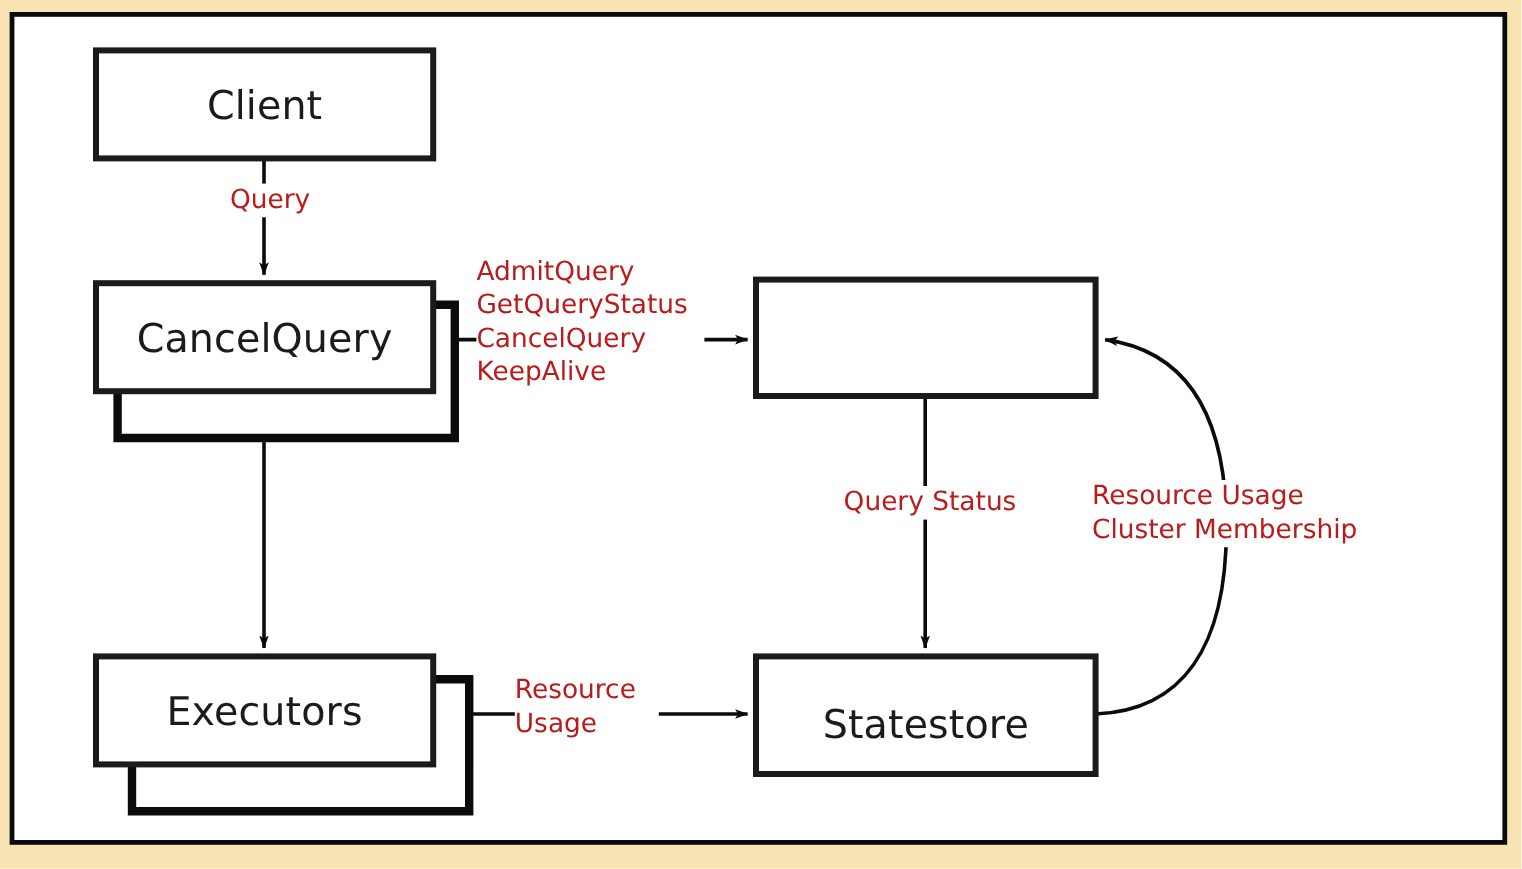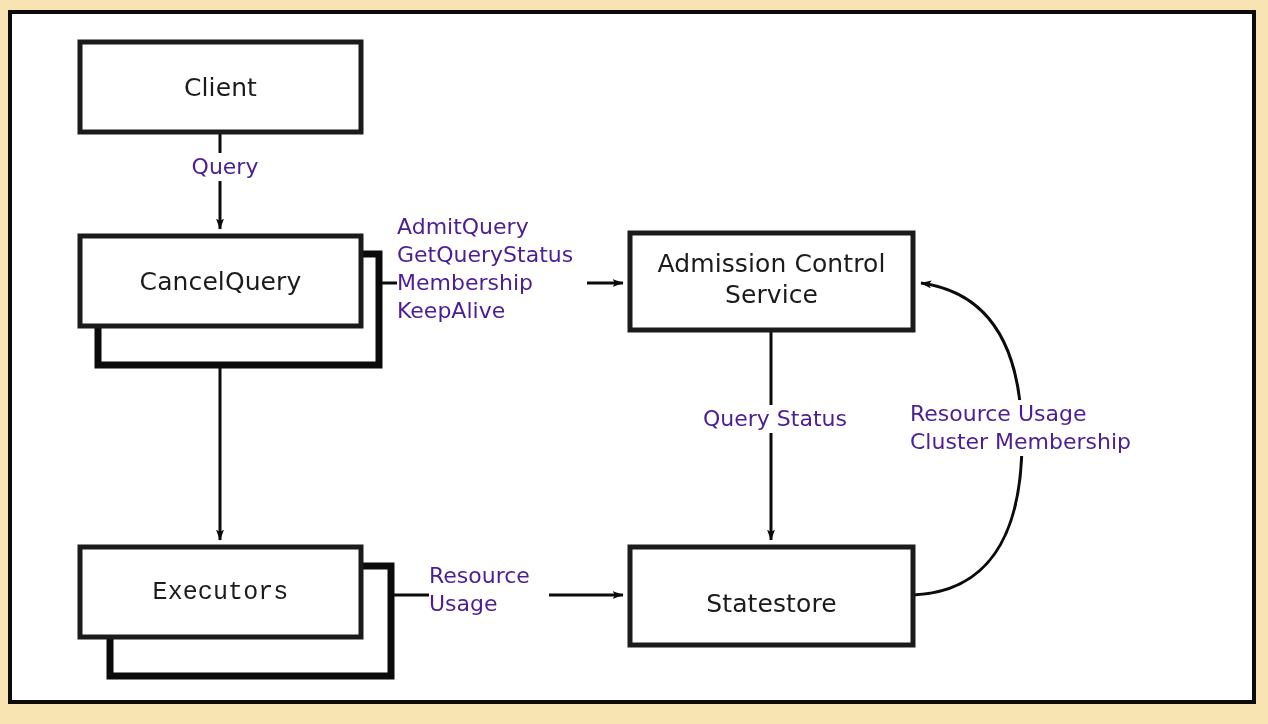--- a/index.html
+++ b/index.html
@@ -32,29 +32,29 @@
     position: absolute;
     left: 0;
     top: 0;
     width: 1268px;
     height: 724px;
   }
   .node-label {
     position: absolute;
     text-align: center;
     color: #1b1b1b;
-    font-size: 25px;
+    font-size: 33px;
     line-height: 31px;
     letter-spacing: 0.1px;
     white-space: pre-line;
     pointer-events: none;
   }
   .edge-label {
     position: absolute;
-    color: #4c1d95;
+    color: #b91c1c;
     font-size: 22px;
     line-height: 28px;
     white-space: pre-line;
     background: #ffffff;
     pointer-events: none;
   }
   .el-center { text-align: center; }
   .el-left   { text-align: left; }
   .hit {
     position: absolute;
@@ -126,32 +126,30 @@
 
     <g>
       <rect x="630" y="547" width="283" height="98" fill="#ffffff" stroke="#1b1b1b" stroke-width="5"></rect>
     </g>
   </svg>
 
   <div class="node-label" style="left:80px; top:72px; width:281px;">Client</div>
 
   <div class="node-label" style="left:80px; top:266px; width:281px;">CancelQuery</div>
 
-  <div class="node-label" style="left:80px; top:577px; width:281px;font-family:Liberation Mono, monospace;">Executors</div>
+  <div class="node-label" style="left:80px; top:577px; width:281px;">Executors</div>
 
-  <div class="node-label" style="left:630px; top:248px; width:283px;">Admission Control
-Service</div>
 
   <div class="node-label" style="left:630px; top:588px; width:283px;">Statestore</div>
 
   <div class="edge-label el-center" style="left:167px; top:153px; width:108px; padding:0 4px;">Query</div>
 
   <div class="edge-label el-left" style="left:397px; top:213px; width:190px;">AdmitQuery
 GetQueryStatus
-Membership
+CancelQuery
 KeepAlive</div>
 
 
   <div class="edge-label el-center" style="left:692px; top:405px; width:158px; padding:0 4px;">Query Status</div>
 
   <div class="edge-label el-left" style="left:429px; top:562px; width:120px;">Resource
 Usage</div>
 
   <div class="edge-label el-left" style="left:907px; top:400px; width:238px; padding:0 3px;">Resource Usage
 Cluster Membership</div>

